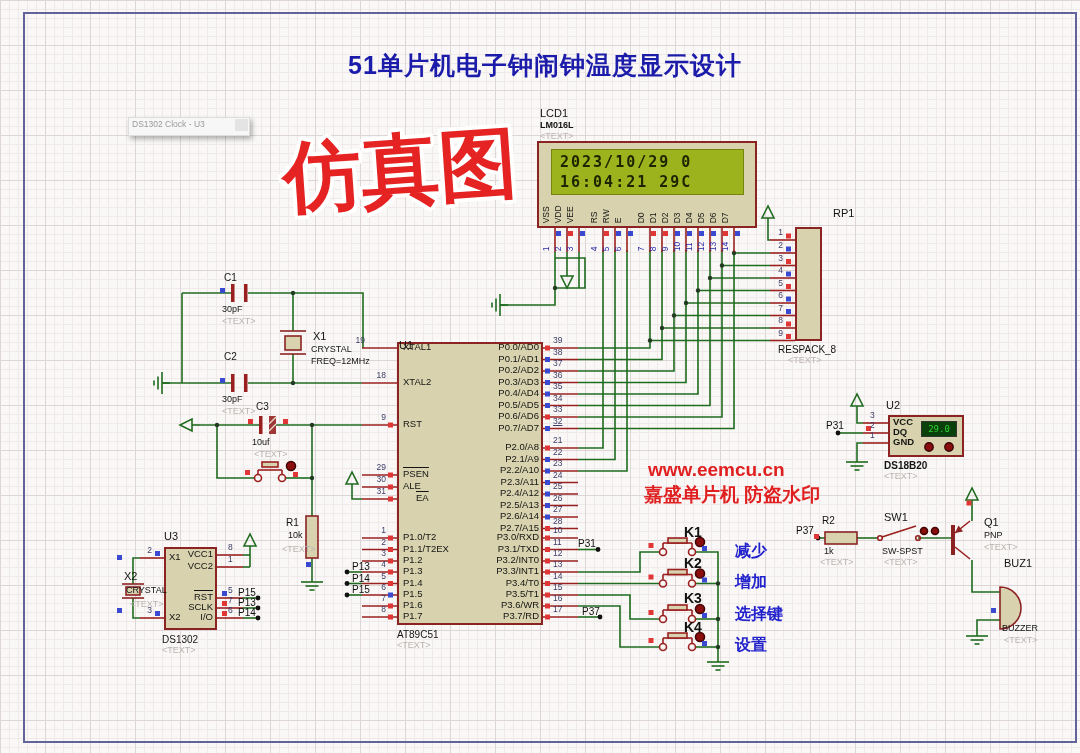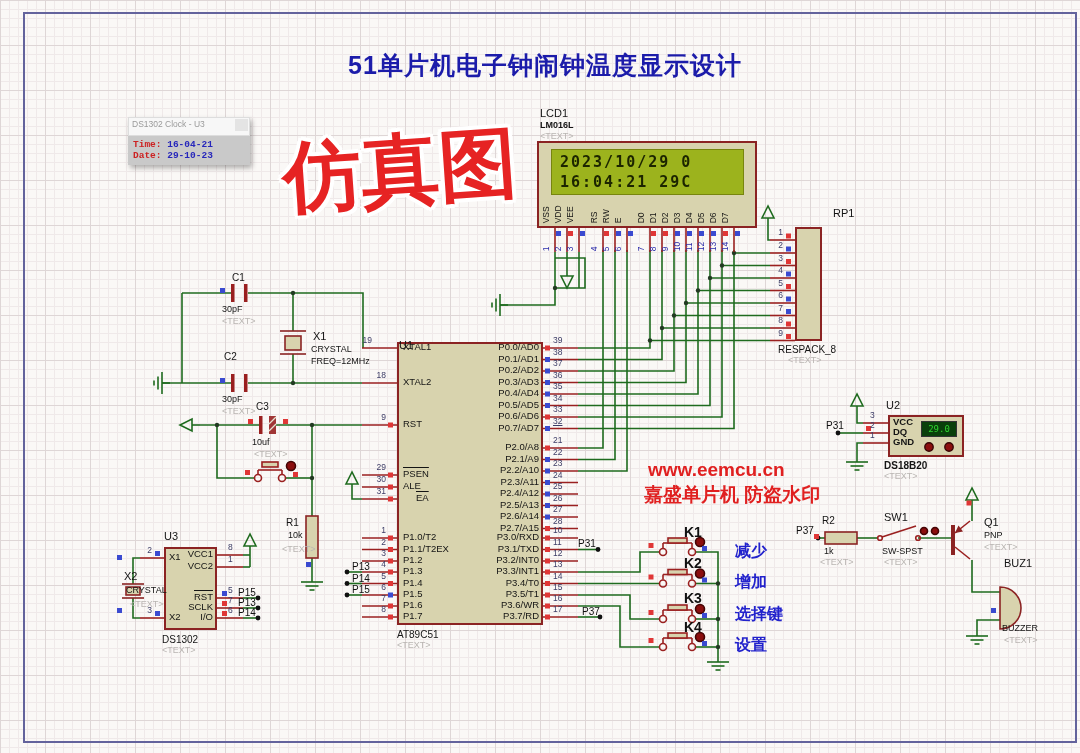--- a/index.html
+++ b/index.html
@@ -467,24 +467,20 @@
 <div class="t" id="title">51单片机电子钟闹钟温度显示设计</div>
 <div class="t" id="simwm">仿真图</div>
 <div class="t" id="sitewm">www.eemcu.cn</div>
 <div class="t" id="antiwm">嘉盛单片机 防盗水印</div>
 
 <div id="popup">
   <div class="bar">
     <span>DS1302 Clock - U3</span>
     <span class="btn"></span>
   </div>
-  <div class="body">
-    <div><span class="lbl">Time:</span> <span class="val">16-04-21</span></div>
-    <div><span class="lbl">Date:</span> <span class="val">29-10-23</span></div>
-  </div>
 </div>
 
 <div class="t s11" style="left:540px;top:107px;">LCD1</div>
 <div class="t s9" style="left:540px;top:121px;font-weight:bold;">LM016L</div>
 <div class="t s9 gray" style="left:540px;top:132px;">&lt;TEXT&gt;</div>
 
 <div class="t s11" style="left:399px;top:327px;margin-top:12px;">U1</div>
 <div class="t s10" style="left:397px;top:629px;">AT89C51</div>
 <div class="t s9 gray" style="left:397px;top:641px;">&lt;TEXT&gt;</div>
 
@@ -501,21 +497,21 @@
 <div class="t s9 gray" style="left:162px;top:646px;">&lt;TEXT&gt;</div>
 
 <div class="t s11" style="left:313px;top:330px;">X1</div>
 <div class="t s9" style="left:311px;top:345px;">CRYSTAL</div>
 <div class="t s9" style="left:311px;top:357px;">FREQ=12MHz</div>
 
 <div class="t s11" style="left:124px;top:570px;">X2</div>
 <div class="t s9" style="left:126px;top:586px;">CRYSTAL</div>
 <div class="t s9 gray" style="left:130px;top:600px;">&lt;TEXT&gt;</div>
 
-<div class="t s10" style="left:232px;top:272px;">C1</div>
+<div class="t s10" style="left:224px;top:272px;">C1</div>
 <div class="t s9" style="left:222px;top:305px;">30pF</div>
 <div class="t s9 gray" style="left:222px;top:317px;">&lt;TEXT&gt;</div>
 
 <div class="t s10" style="left:224px;top:351px;">C2</div>
 <div class="t s9" style="left:222px;top:395px;">30pF</div>
 <div class="t s9 gray" style="left:222px;top:407px;">&lt;TEXT&gt;</div>
 
 <div class="t s10" style="left:256px;top:401px;">C3</div>
 <div class="t s9" style="left:252px;top:438px;">10uf</div>
 <div class="t s9 gray" style="left:254px;top:450px;">&lt;TEXT&gt;</div>
@@ -554,21 +550,21 @@
 <div class="t net" style="left:352px;top:584px;">P15</div>
 <div class="t net" style="left:238px;top:587px;">P15</div>
 <div class="t net" style="left:238px;top:597px;">P13</div>
 <div class="t net" style="left:238px;top:607px;">P14</div>
 <div class="t net" style="left:578px;top:538px;">P31</div>
 <div class="t net" style="left:582px;top:606px;">P37</div>
 <div class="t net" style="left:826px;top:420px;">P31</div>
 <div class="t net" style="left:796px;top:525px;">P37</div>
 
 <div id="gen-labels">
-    <div class="t num ra" style="left: 348px; top: 336px;;width:24px">19</div>
+    <div class="t num ra" style="left: 341px; top: 336px;;width:24px">19</div>
     <div class="t s95" style="left: 403px; top: 342px;">XTAL1</div>
     <div class="t num ra" style="left: 353px; top: 371px;;width:33px">18</div>
     <div class="t s95" style="left: 403px; top: 377px;">XTAL2</div>
     <div class="t num ra" style="left: 353px; top: 413px;;width:33px">9</div>
     <div class="t s95" style="left: 403px; top: 419px;">RST</div>
     <div class="t num ra" style="left: 353px; top: 463px;;width:33px">29</div>
     <div class="t s95 ol" style="left: 403px; top: 469px;">PSEN</div>
     <div class="t num ra" style="left: 353px; top: 475px;;width:33px">30</div>
     <div class="t s95" style="left: 403px; top: 481px;">ALE</div>
     <div class="t num ra" style="left: 353px; top: 487px;;width:33px">31</div>

